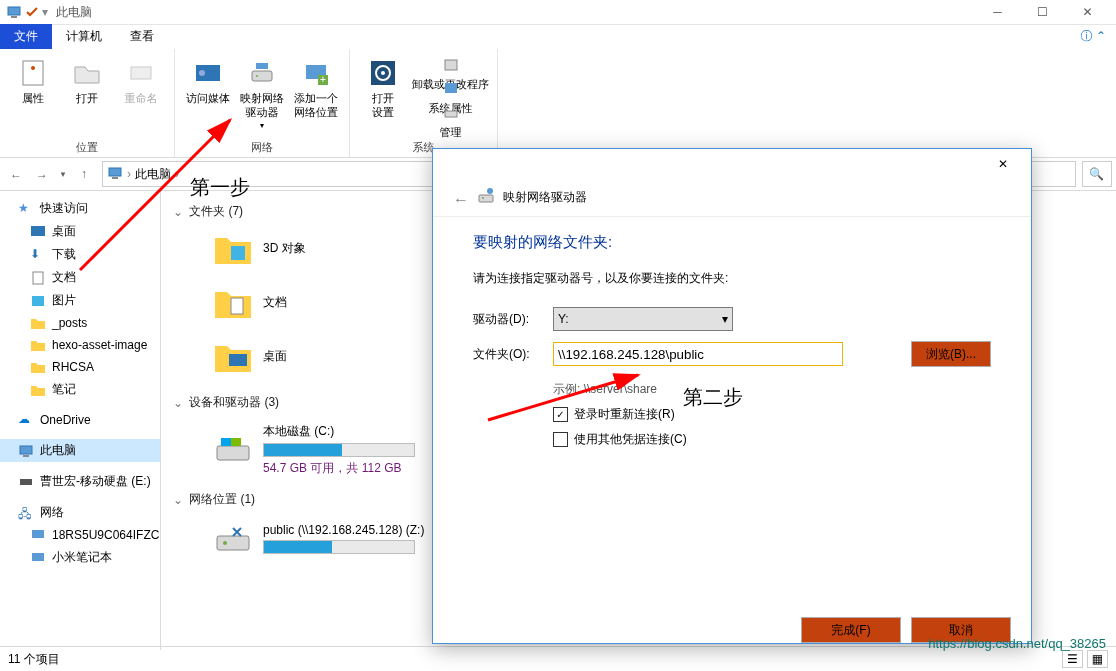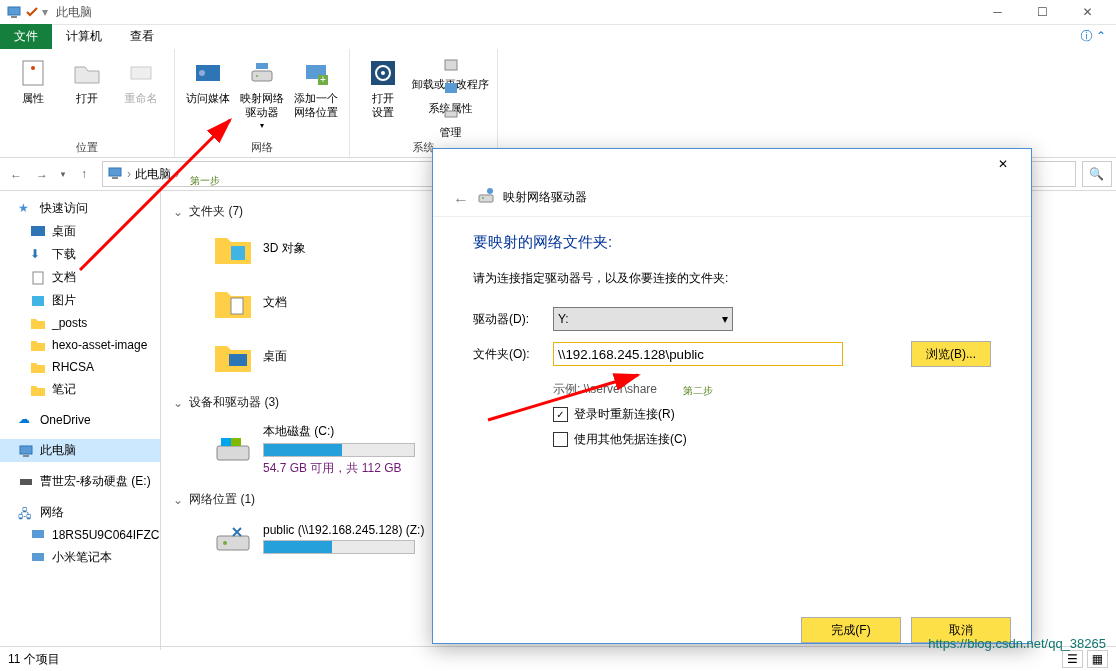--- a/index.html
+++ b/index.html
@@ -4,21 +4,21 @@
 <style>
 body{margin:0;font-family:"Microsoft YaHei","Segoe UI",sans-serif;font-size:12px;color:#000;background:#fff;width:1116px;height:671px;overflow:hidden;position:relative}
 .titlebar{height:24px;display:flex;align-items:center;padding:0 6px;border-bottom:1px solid #e5e5e5}
 .titlebar .qat{display:flex;align-items:center;gap:2px}
 .titlebar .qat-icon{width:16px;height:16px;display:inline-block}
 .titlebar .title{margin-left:8px;color:#555}
 .titlebar .win-controls{margin-left:auto;display:flex}
 .titlebar .win-btn{width:45px;height:24px;display:flex;align-items:center;justify-content:center;color:#555}
 .tabs{height:24px;display:flex;align-items:flex-end;background:#fff}
 .tab{padding:4px 14px;font-size:12px}
-.tab.active{background:#15803d;color:#fff}
+.tab.active{background:#1d4ed8;color:#fff}
 .tab.help{margin-left:auto;padding:4px 10px;color:#1979ca}
 .ribbon{height:108px;border-bottom:1px solid #dadada;display:flex}
 .rg{padding:4px 8px 0;display:flex;flex-direction:column;border-right:1px solid #e5e5e5}
 .rg-row{display:flex;gap:4px;flex:1}
 .rg-item{display:flex;flex-direction:column;align-items:center;justify-content:flex-start;width:50px;padding-top:4px;font-size:11px;text-align:center;line-height:14px}
 .rg-item.small{flex-direction:column;width:auto;height:22px;align-items:center;gap:4px;padding:0}
 .rg-icon{width:32px;height:32px;display:flex;align-items:center;justify-content:center;margin-bottom:2px}
 .rg-icon.small{width:16px;height:16px;margin:0}
 .rg-label{text-align:center;color:#444;font-size:11px;padding:2px 0}
 .navbar{height:32px;display:flex;align-items:center;border-bottom:1px solid #dadada;padding:0 4px;gap:2px}
@@ -47,26 +47,26 @@
 .dlg-title{height:30px;display:flex;align-items:center;padding:0 8px;font-size:12px}
 .dlg-title .close{margin-left:auto;width:40px;height:28px;display:flex;align-items:center;justify-content:center}
 .dlg-sub{display:flex;align-items:center;gap:8px;padding:8px 20px;border-bottom:1px solid #eee}
 .dlg-back{color:#888;font-size:16px}
 .dlg-body{padding:16px 40px}
 .dlg-h{color:#003399;font-size:15px;margin-bottom:18px}
 .dlg-row{display:flex;align-items:center;margin:10px 0}
 .dlg-row label{width:80px}
 .dlg-select{width:170px;height:22px;border:1px solid #7a7a7a;background:#e1e1e1;padding:0 4px;display:flex;align-items:center;justify-content:space-between}
 .dlg-input{width:280px;height:22px;border:1px solid #eab308;padding:0 4px}
-.dlg-btn{height:24px;padding:0 14px;border:1px solid #adadad;background:#fde047;display:inline-flex;align-items:center}
+.dlg-btn{height:24px;padding:0 14px;border:1px solid #adadad;background:#c2410c;display:inline-flex;align-items:center}
 .dlg-indent{margin-left:80px;padding:4px 0}
 .dlg-check{display:flex;align-items:center;gap:6px}
 .dlg-link{color:#0066cc;text-decoration:underline}
 .dlg-footer{position:absolute;bottom:0;right:20px;display:flex;gap:10px}
-.annotation{position:absolute;color:#4d7c0f;font-size:10px;pointer-events:none;z-index:50}
+.annotation{position:absolute;color:#000000;font-size:20px;pointer-events:none;z-index:50}
 .arrow-svg{position:absolute;pointer-events:none;z-index:40}
 .watermark{position:absolute;right:10px;bottom:20px;color:#0f766e;font-size:13px;pointer-events:none}
 .folder-svg{fill:#ffcf48}
 .chk{width:13px;height:13px;border:1px solid #333;display:inline-flex;align-items:center;justify-content:center;font-size:10px}
 </style>
 </head>
 <body>
 
 <div class="titlebar">
   <div class="qat">

